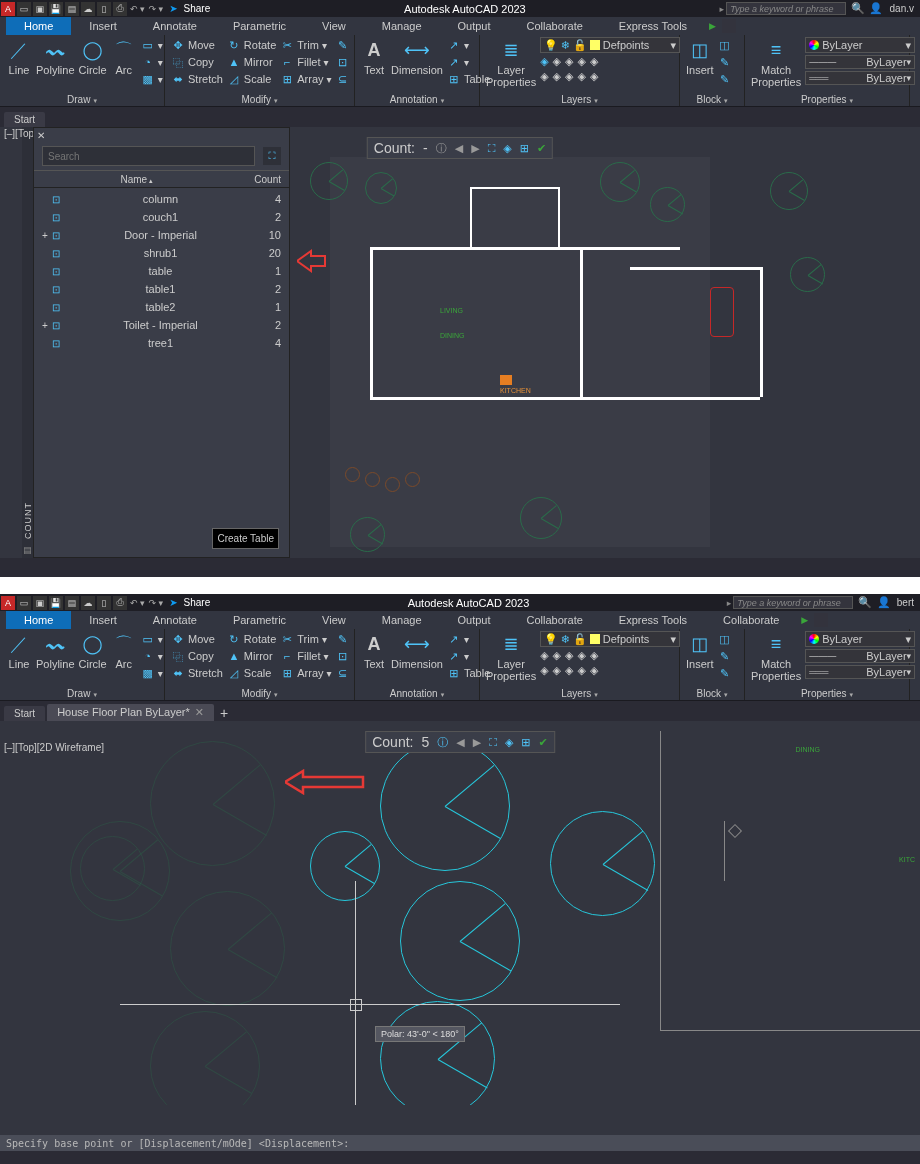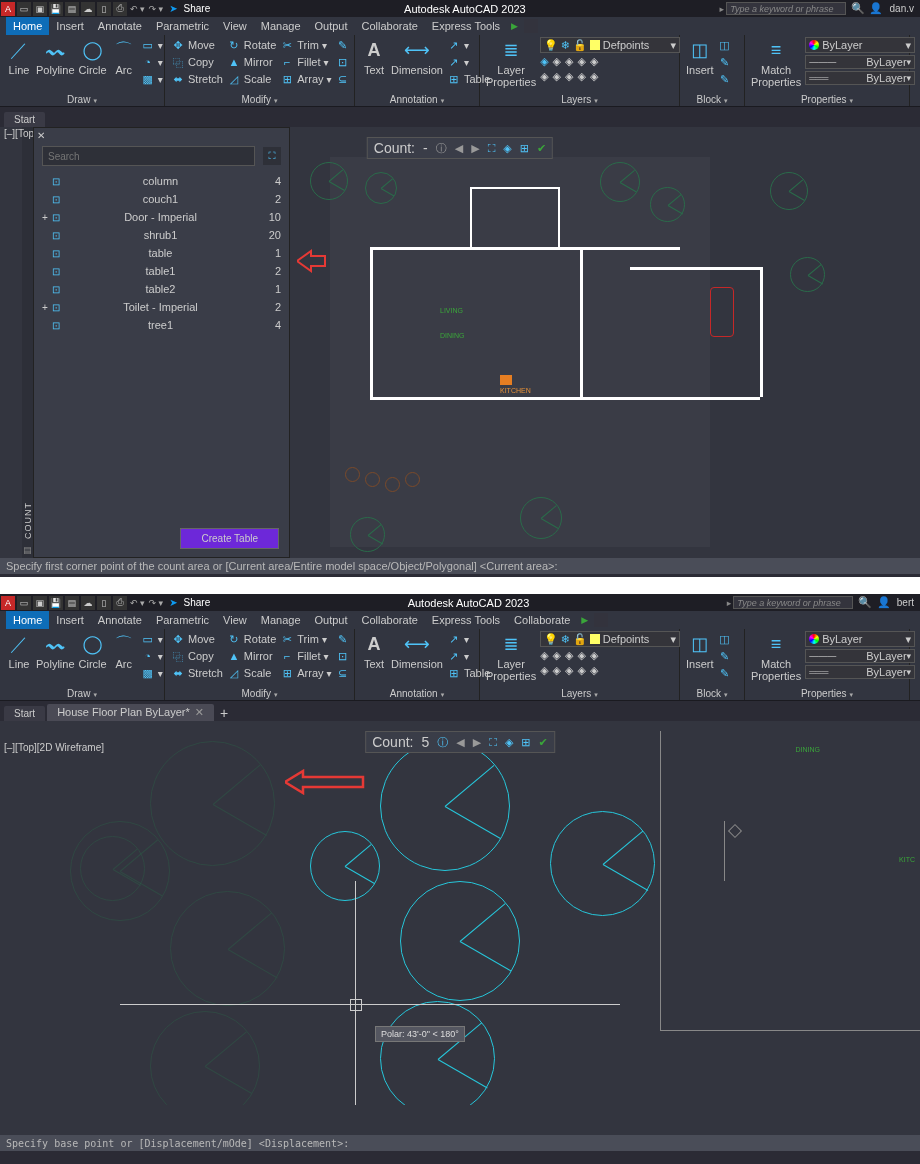--- a/index.html
+++ b/index.html
@@ -14,21 +14,21 @@
 .tb-ico.red{background:#c62828;color:#fff;}
 .tb-arrow{font-size:9px;margin:0 2px;color:#aaa;}
 .tb-share{color:#fff;font-size:10px;margin-left:6px;}
 .tb-shareico{color:#0e9af0;margin-left:4px;font-size:10px;}
 .tb-title{flex:1;text-align:center;color:#fff;font-size:11px;}
 .tb-search{width:120px;height:13px;background:#34343d;border:1px solid #555;color:#888;font-size:9px;font-style:italic;padding:0 3px;display:flex;align-items:center;}
 .tb-user{color:#ccc;font-size:10px;margin:0 6px;}
 
 
 .menubar{height:18px;background:#323540;display:flex;align-items:center;padding-left:6px;}
-.menubar .mi{color:#ccc;font-size:11px;padding:0 7px;height:100%;display:flex;align-items:center;}
+.menubar .mi{color:#ccc;font-size:11px;padding:0 18px;height:100%;display:flex;align-items:center;}
 .menubar .mi.active{background:#0e6db8;color:#fff;}
 .menubar .play{color:#3aa53a;margin-left:4px;font-size:9px;}
 .menubar .end{width:14px;height:14px;background:#33333d;margin-left:6px;}
 
 
 .ribbon{height:72px;background:#323540;display:flex;border-bottom:1px solid #1a1a20;}
 .rpanel{border-right:1px solid #222;padding:2px 6px 0 6px;display:flex;flex-direction:column;justify-content:space-between;}
 .rlabel{text-align:center;font-size:10px;color:#ccc;padding:1px 0;position:relative;}
 .rlabel::after{content:"▾";font-size:7px;margin-left:3px;color:#aaa;}
 .rtools{display:flex;gap:4px;align-items:flex-start;height:52px;}
@@ -68,21 +68,21 @@
 .countpal .thead .n{flex:1;text-align:center;color:#ccc;font-size:10px;}
 .countpal .thead .n::after{content:" ▴";font-size:7px;}
 .countpal .thead .c{width:50px;text-align:right;color:#ccc;font-size:10px;}
 .countpal .rows{padding:2px 0;}
 .countpal .row{display:flex;align-items:center;height:18px;padding:0 8px;color:#ccc;font-size:10px;}
 .countpal .row .exp{width:10px;color:#ccc;font-size:10px;}
 .countpal .row .ic{width:14px;color:#4fc3f7;font-size:10px;margin-right:4px;}
 .countpal .row .nm{flex:1;text-align:center;}
 .countpal .row .ct{width:30px;text-align:right;}
 .countpal .foot{position:absolute;bottom:8px;right:10px;}
-.countpal .foot button{background:#6d28d9;border:1px solid #666;color:#ccc;padding:4px 20px;font-size:10px;}
+.countpal .foot button{background:#000000;border:1px solid #666;color:#ccc;padding:4px 4px;font-size:10px;}
 .countside{position:absolute;left:22px;top:0;width:11px;height:431px;background:#2d2f38;display:flex;flex-direction:column;justify-content:flex-end;align-items:center;}
 .countside .txt{writing-mode:vertical-rl;transform:rotate(180deg);font-size:9px;color:#ccc;letter-spacing:1px;margin-bottom:6px;}
 
 
 .counttb{position:absolute;top:10px;left:50%;transform:translateX(-50%);height:22px;background:#3a3d48;border:1px solid #555;display:flex;align-items:center;padding:0 6px;gap:8px;z-index:4;}
 .counttb .lbl{color:#ccc;font-size:14px;}
 .counttb .ico{color:#999;font-size:11px;}
 .counttb .ico.on{color:#4fc3f7;}
 .counttb .chk{color:#3aa53a;}
 
@@ -346,20 +346,24 @@
     <div class="countpal">
       <div class="head">
         <span class="cls">✕</span>
       </div>
       <div class="srchrow">
         <div class="srch" style="flex:1">
           <input placeholder="Search" style="">
         </div>
         <div class="srchic">⛶</div>
       </div>
+      <div class="thead">
+        <div class="n">Name</div>
+        <div class="c">Count</div>
+      </div>
       <div class="rows" id="count-rows">
           <div class="row">
             <span class="exp"></span>
             <span class="ic">⊡</span>
             <span class="nm">column</span>
             <span class="ct">4</span>
           </div>
           <div class="row">
             <span class="exp"></span>
             <span class="ic">⊡</span>
@@ -459,23 +463,20 @@
 
       <div style="position:absolute;top:130px;left:420px;width:24px;height:50px;border:1px solid #c62828;border-radius:4px"></div>
 
       <div class="room-lbl" style="top:150px;left:150px">LIVING</div>
       <div class="room-lbl" style="top:175px;left:150px">DINING</div>
       <div class="room-lbl or" style="top:230px;left:210px">KITCHEN</div>
       <div style="position:absolute;top:218px;left:210px;width:12px;height:10px;background:#e67e22"></div>
     </div>
   </div>
 
-  <div class="cmdline">
-    <span>Specify first corner point of the count area or [Current area/Entire model space/Object/Polygonal] &lt;Current area&gt;:</span>
-  </div>
 </div>
 
 <div class="app bot">
 
   <div class="titlebar">
     <div class="tb-ico red">A</div>
     <div class="tb-ico">▭</div>
     <div class="tb-ico">▣</div>
     <div class="tb-ico">💾</div>
     <div class="tb-ico">▤</div>

